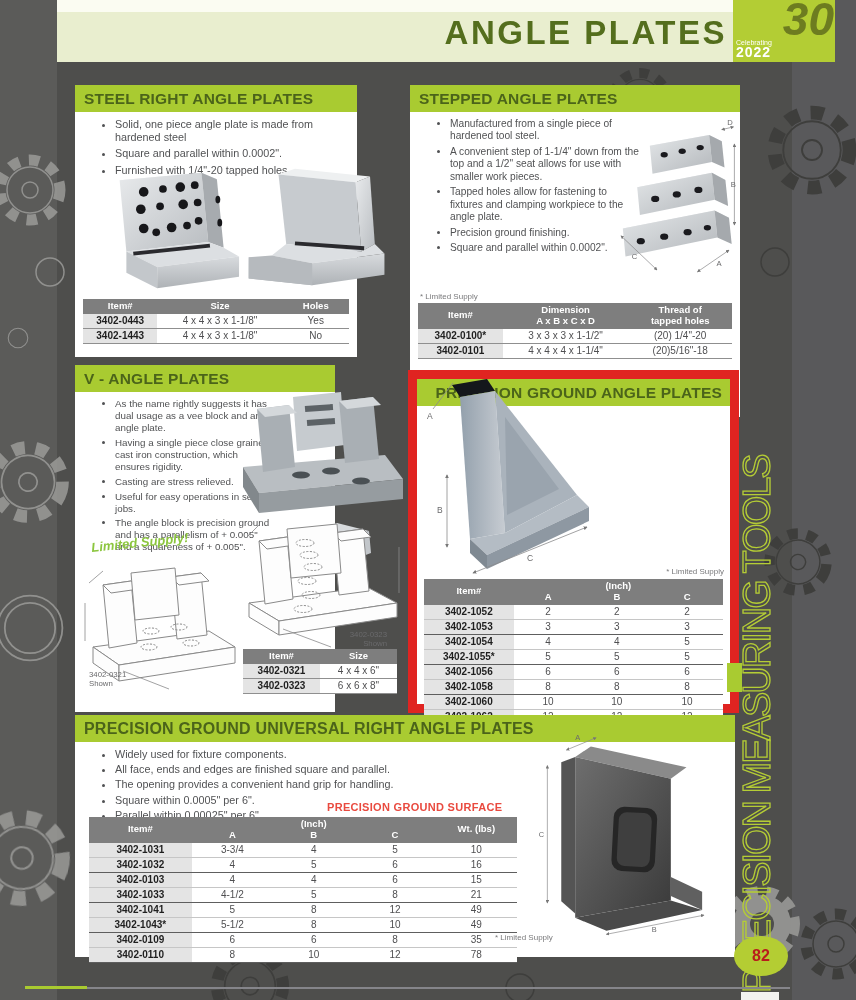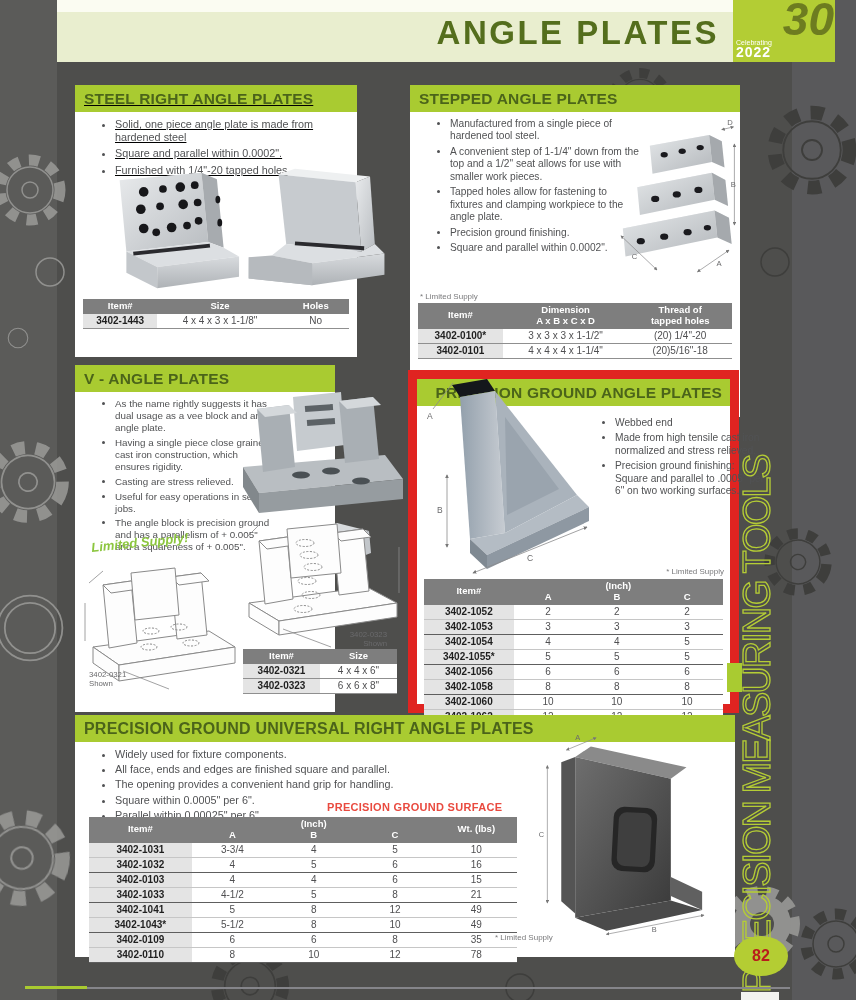--- a/index.html
+++ b/index.html
@@ -5,31 +5,31 @@
   html,body{margin:0;padding:0;}
   body{width:856px;height:1000px;background:#4e4e4c;font-family:"Liberation Sans",sans-serif;position:relative;overflow:hidden;}
   #page{position:absolute;inset:0;}
 
   
   .left-band{position:absolute;left:0;top:0;width:57px;height:1000px;background:#5b5b59;}
   .right-band{position:absolute;left:792px;top:0;width:64px;height:1000px;background:#59595b;}
   #bg-gears{position:absolute;inset:0;z-index:0;pointer-events:none;}
 
   
-  .hdr-strip{position:absolute;left:57px;top:0;width:676px;height:62px;background:#fbfcf2;z-index:1;}
+  .hdr-strip{position:absolute;left:57px;top:0;width:676px;height:62px;background:#fbfcf2;z-index:1;padding-left:8px;}
   .hdr-band{position:absolute;left:0;top:12px;width:100%;height:50px;background:#e9eecf;}
   .hdr-title{position:absolute;right:14px;top:14px;font-size:33px;font-weight:bold;letter-spacing:2.5px;color:#546e1d;}
   .logo{position:absolute;left:733px;top:0;width:57px;height:62px;background:#b3cd34;overflow:hidden;z-index:1;padding-left:45px;}
   .logo .big{position:absolute;right:1px;top:-8px;font-size:46px;font-style:italic;font-weight:bold;color:#6d7c20;}
   .logo .l1{position:absolute;left:3px;bottom:16px;font-size:7px;color:#fff;}
   .logo .l2{position:absolute;left:3px;bottom:2px;font-size:14px;font-weight:bold;color:#fff;letter-spacing:1px;}
 
   
   .panel{position:absolute;background:#fff;z-index:1;}
-  #panel-steel{left:75px;top:85px;width:282px;height:272px;text-decoration:underline;}
+  #panel-steel{left:75px;top:85px;width:282px;height:272px;}
   #panel-stepped{left:410px;top:85px;width:330px;height:332px;}
   #panel-v{left:75px;top:365px;width:260px;height:347px;}
   #box-precision{position:absolute;left:408px;top:370px;width:331px;height:343px;background:#fff;border:9px solid #e02421;box-sizing:border-box;z-index:1;}
   #panel-universal{left:75px;top:715px;width:660px;height:242px;}
 
   .sec-bar{background:#a9cb31;color:#4b641a;font-weight:bold;font-size:15.5px;line-height:27px;height:27px;padding-left:9px;letter-spacing:.2px;white-space:nowrap;}
   .sec-bar.right{text-align:right;padding-right:8px;padding-left:0;}
 
   ul.blt{margin:6px 0 0 0;color:#515254;}
   ul.blt li{margin-bottom:3px;line-height:1.22;}
@@ -189,20 +189,25 @@
           </colgroup>
         <thead>
             <tr>
           <th>Item#</th>
           <th>Size</th>
           <th>Holes</th>
         </tr>
           </thead>
         <tbody>
             <tr>
+              <td class="c0">3402-0443</td>
+              <td>4 x 4 x 3 x 1-1/8"</td>
+              <td>Yes</td>
+            </tr>
+            <tr>
               <td class="c0">3402-1443</td>
               <td>4 x 4 x 3 x 1-1/8"</td>
               <td>No</td>
             </tr>
           </tbody>
       </table>
     </div>
   </div>
 
   <div class="panel" id="panel-stepped">
@@ -431,25 +436,20 @@
       <polygon points="53,164 88,158 160,120 172,132 70,180" fill="#b4bcc4"></polygon>
       <polygon points="70,180 172,132 172,146 70,194" fill="#8e98a2"></polygon>
       <polygon points="53,164 70,180 70,194 53,178" fill="#7f8992"></polygon>
       <line class="ln" x1="36" y1="8" x2="16" y2="34"></line>
       <text class="dim" x="10" y="44">A</text>
       <line class="ln" x1="30" y1="100" x2="30" y2="172" marker-start="url(#arr)" marker-end="url(#arr)"></line>
       <text class="dim" x="20" y="138">B</text>
       <line class="ln" x1="56" y1="198" x2="170" y2="152" marker-start="url(#arr)" marker-end="url(#arr)"></line>
       <text class="dim" x="110" y="186">C</text>
     </svg>
-    <ul class="blt abs" style="left:158px;top:32px;width:152px;">
-        <li>Webbed end</li>
-        <li>Made from high tensile cast iron normalized and stress relieved.</li>
-        <li>Precision ground finishing: Square and parallel to .0005" per 6" on two working surfaces.</li>
-      </ul>
     <div class="abs note" style="right:6px;top:188px;">* Limited Supply</div>
     <div class="abs" style="left:7px;right:7px;top:200px;">
       <table class="paired">
         <colgroup>
             <col style="width:30%">
             <col style="width:23%">
             <col style="width:23%">
             <col style="width:24%">
           </colgroup>
         <thead>

